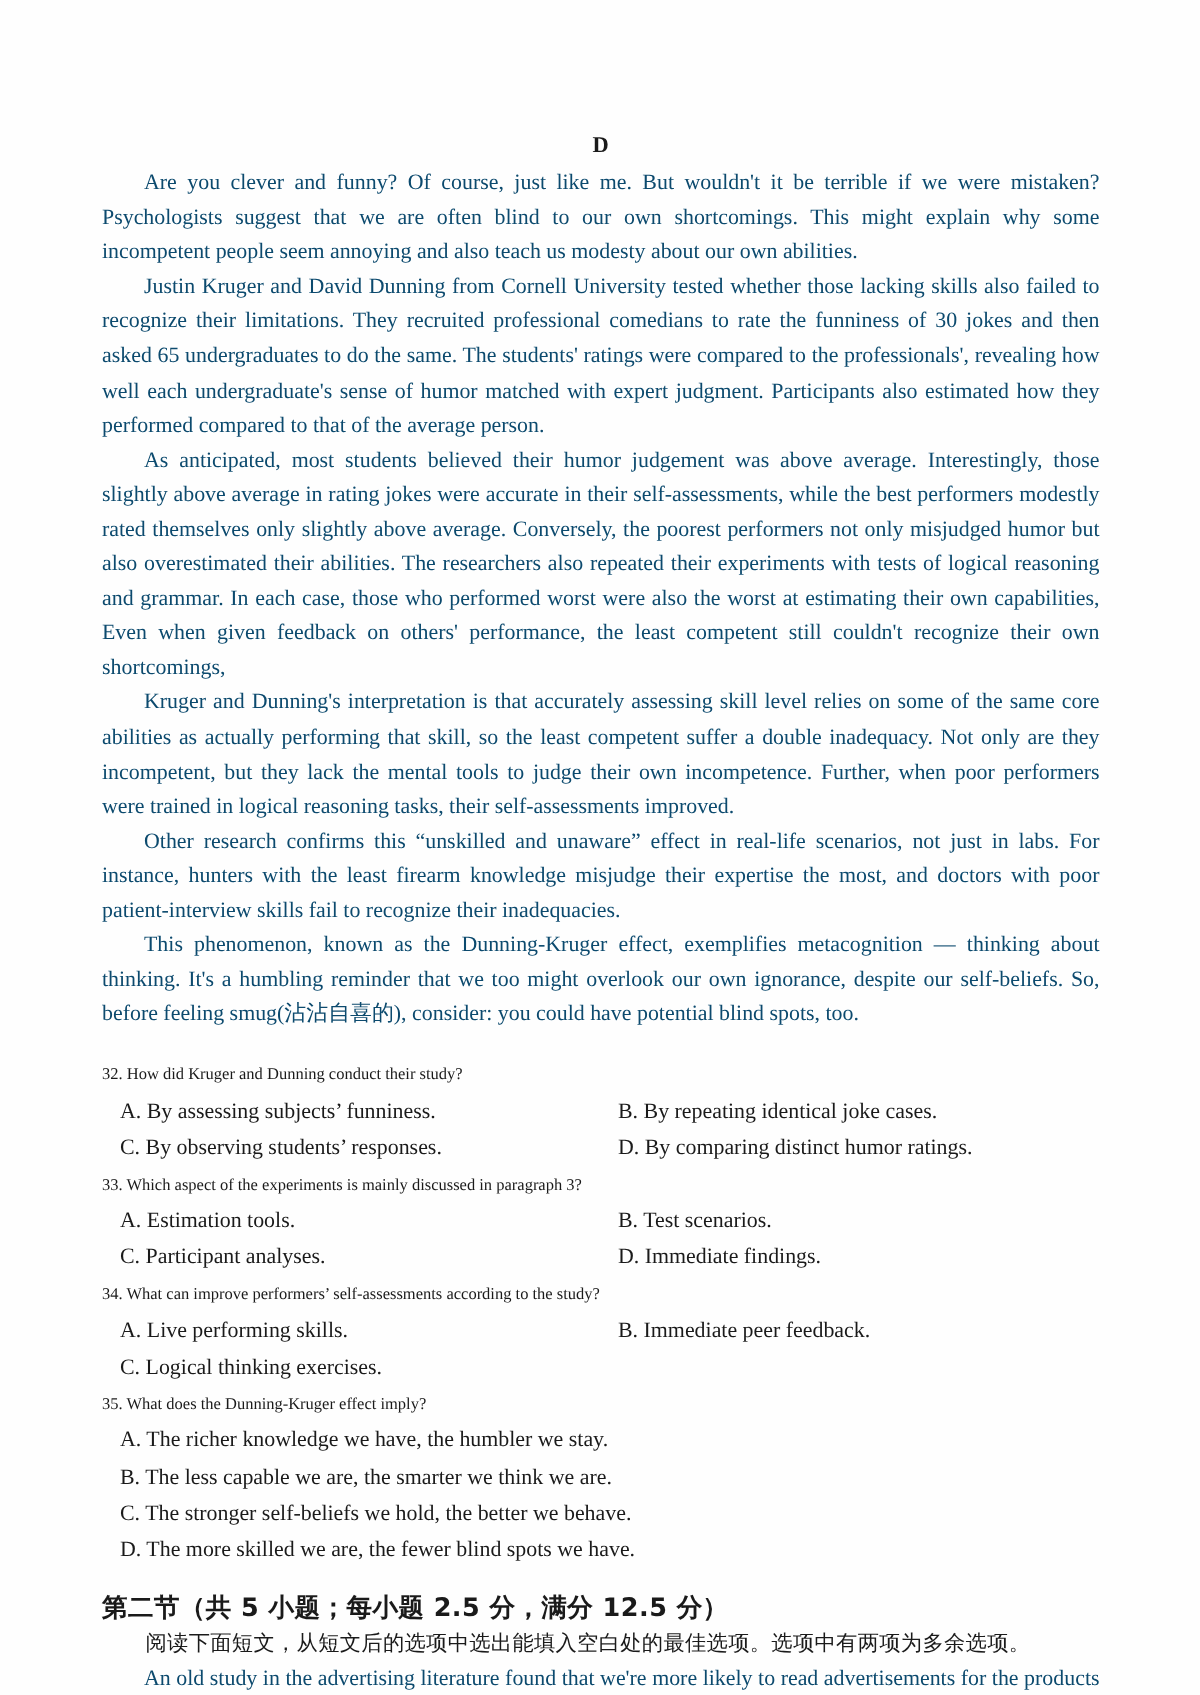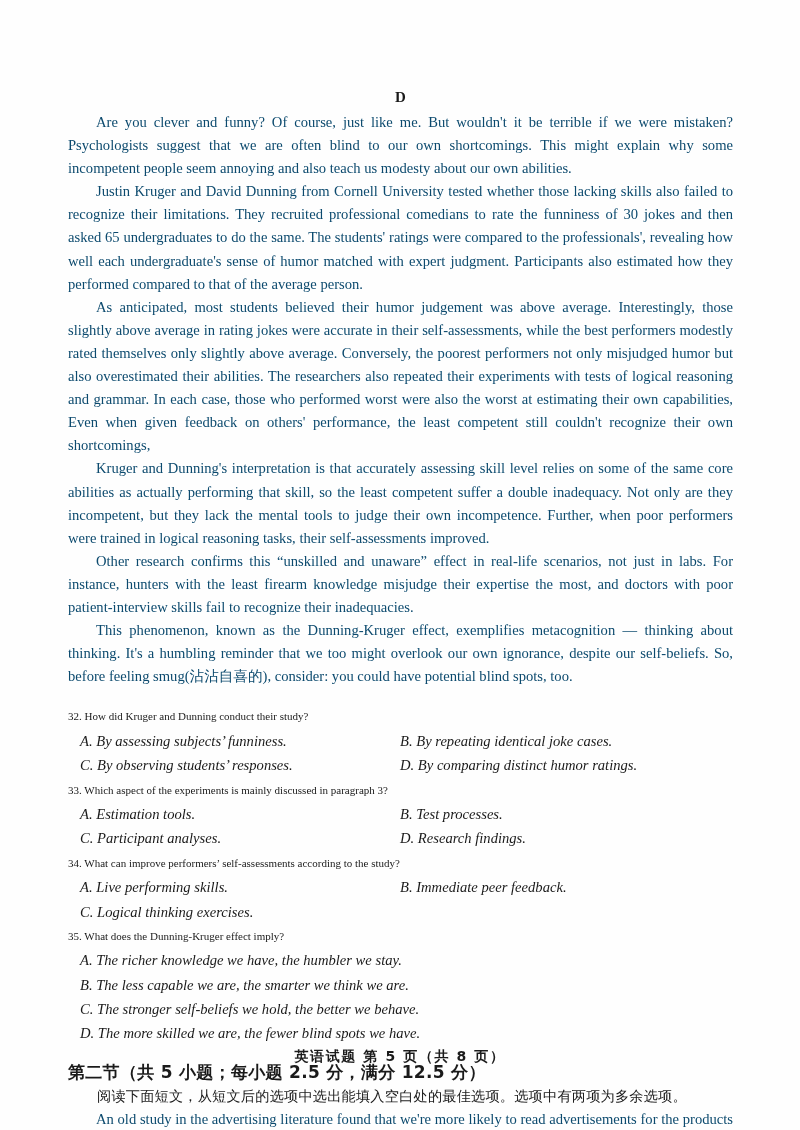--- a/index.html
+++ b/index.html
@@ -53,37 +53,36 @@
   .q-stem {
     font-size: 11px;
     line-height: 24.4px;
     margin: 0;
     text-indent: 0;
     white-space: nowrap;
   }
   .q-options {
     display: block;
     margin: 0;
-    font-style: italic;
   }
   .opt-row {
     position: relative;
     height: 24.4px;
     line-height: 24.4px;
     font-size: 14.6px;
   }
   .opt-col-a {
     position: absolute;
     left: 12px;
     top: 0;
     white-space: nowrap;
   }
   .opt-col-b {
     position: absolute;
-    left: 332px;
+    left: 344px;
     top: 0;
     white-space: nowrap;
   }
   .opt-full {
     position: absolute;
     left: 12px;
     top: 0;
     white-space: nowrap;
   }
 
@@ -149,25 +148,25 @@
             <span class="opt-col-b">D. By comparing distinct humor ratings.</span>
           </div>
         </div>
       </div>
 
       <div>
         <p class="q-stem">33. Which aspect of the experiments is mainly discussed in paragraph 3?</p>
         <div class="q-options">
           <div class="opt-row">
             <span class="opt-col-a">A. Estimation tools.</span>
-            <span class="opt-col-b">B. Test processes.</span>
+            <span class="opt-col-b">B. Test scenarios.</span>
           </div>
           <div class="opt-row">
             <span class="opt-col-a">C. Participant analyses.</span>
-            <span class="opt-col-b">D. Research findings.</span>
+            <span class="opt-col-b">D. Immediate findings.</span>
           </div>
         </div>
       </div>
 
       <div>
         <p class="q-stem">34. What can improve performers’ self-assessments according to the study?</p>
         <div class="q-options">
           <div class="opt-row">
             <span class="opt-col-a">A. Live performing skills.</span>
             <span class="opt-col-b">B. Immediate peer feedback.</span>
@@ -197,15 +196,14 @@
       </div>
 
     </div>
 
     <p class="cn-heading">第二节（共 5 小题；每小题 2.5 分，满分 12.5 分）</p>
     <p class="cn-instruction">阅读下面短文，从短文后的选项中选出能填入空白处的最佳选项。选项中有两项为多余选项。</p>
     <p class="para">An old study in the advertising literature found that we're more likely to read advertisements for the products we have bought, even if they have proved to be “lemons”, or useless. This phenomenon also applies to our</p>
 
   </div>
 
-  <div class="footer">英语试题  第 5 页（共 8 页）</div>
 
 </div>
 
 </body></html>

